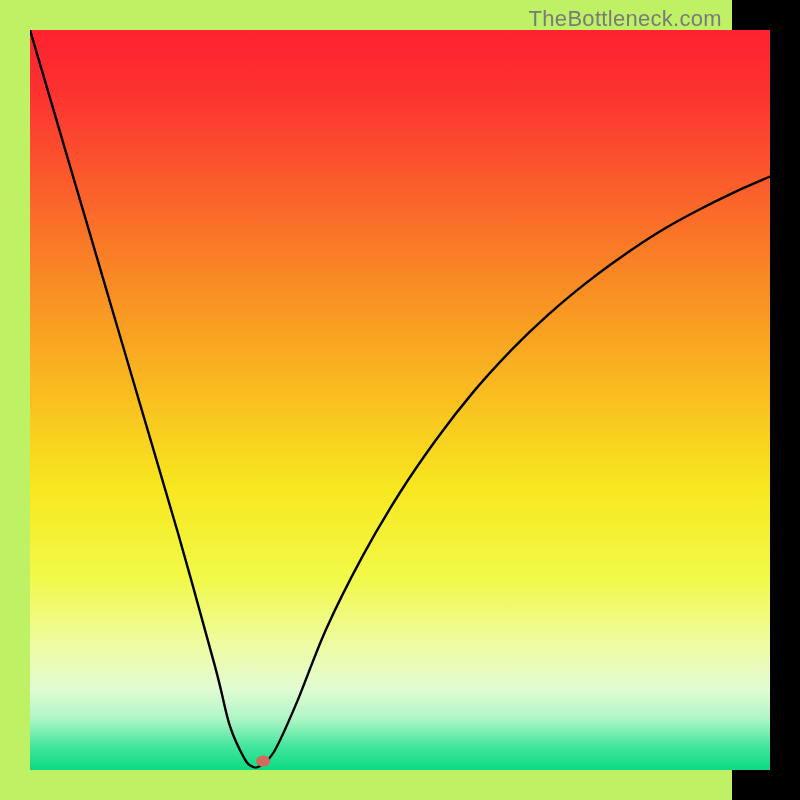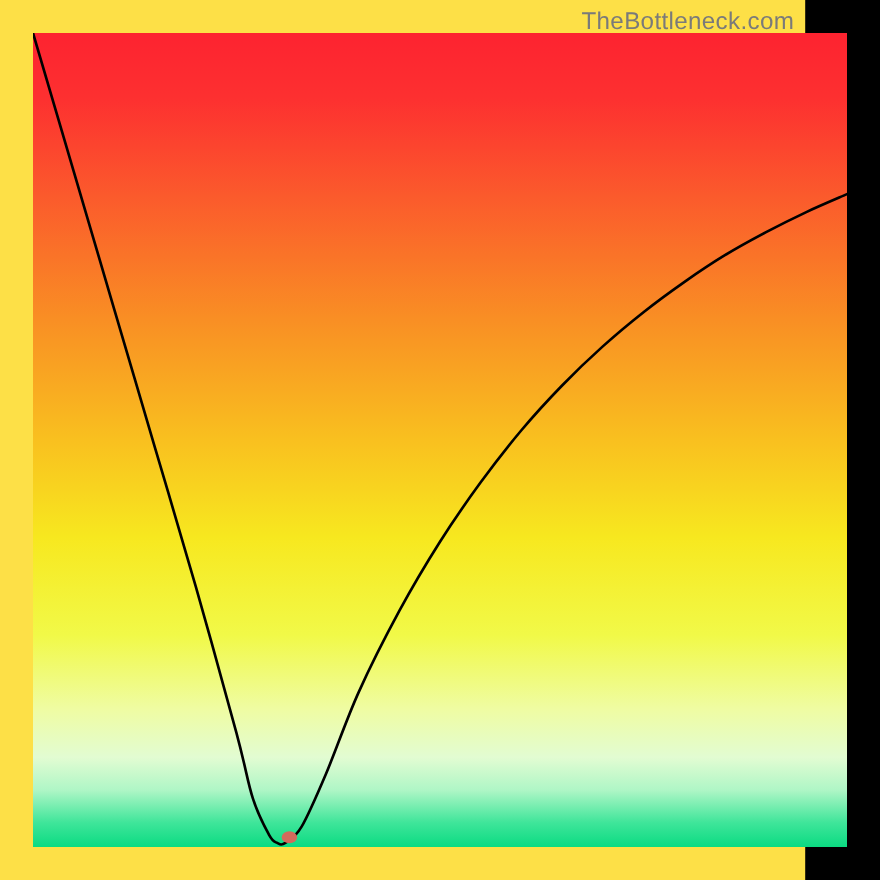--- a/index.html
+++ b/index.html
@@ -8,21 +8,21 @@
     width: 800px;
     height: 800px;
     background: #000;
     font-family: Arial, Helvetica, sans-serif;
     overflow: hidden;
   }
   .frame {
     position: relative;
     width: 732px;
     height: 800px;
-    background: #fde047;
+    background: #bef264;
   }
   .plot {
     position: absolute;
     left: 30px;
     top: 30px;
     width: 740px;
     height: 740px;
   }
   .watermark {
     position: absolute;

